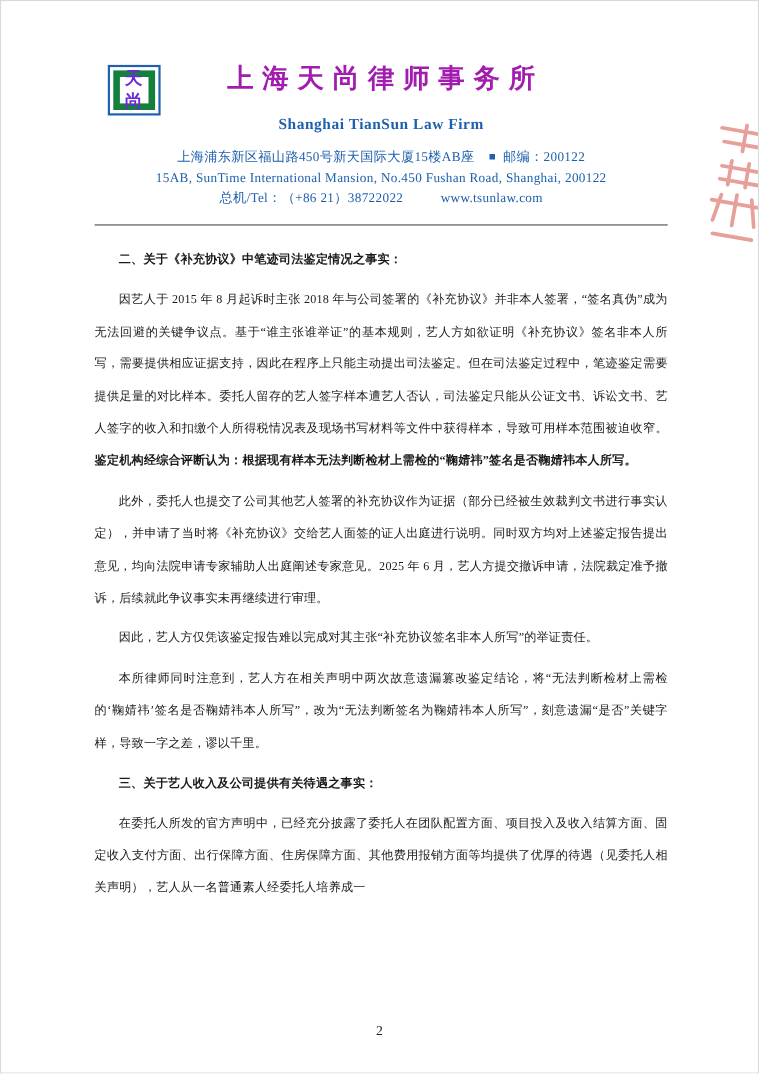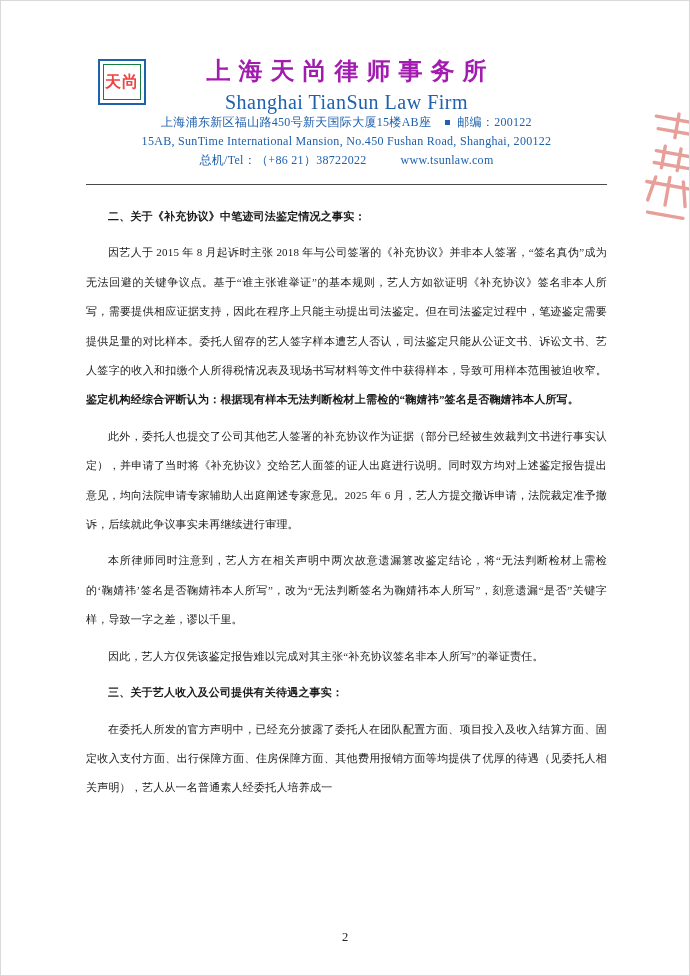--- a/index.html
+++ b/index.html
@@ -20,35 +20,35 @@
   
   .letterhead { position:relative; text-align:center; color:#2061ad; }
   .logo {
     position:absolute; left:12px; top:4px;
     width:48px; height:46px;
     border:2px solid #2061ad;
     padding:3px;
   }
   .logo-inner {
     width:100%; height:100%;
-    border:1px solid #15803d;
+    border:6px solid #15803d;
     display:flex; align-items:center; justify-content:center;
-    font-size:16px; font-weight:bold; color:#ef4444;
+    font-size:16px; font-weight:bold; color:#6d28d9;
     letter-spacing:1px;
   }
   .firm-cn {
     font-size:24px; font-weight:bold;
     letter-spacing:8px; text-indent:8px;
     color:#a21caf;
   }
   .firm-en {
-    font-size:20px; font-weight:normal;
-    letter-spacing:0.5px; margin-top:4px;
+    font-size:14px; font-weight:bold;
+    letter-spacing:0.5px; margin-top:19px;
   }
-  .addr-line { font-size:12px; letter-spacing:0.3px; }
+  .addr-line { font-size:12px; margin-top:12px; letter-spacing:0.3px; }
   .addr-line.tight { margin-top:3px; }
   .sep-square {
     display:inline-block; width:5px; height:5px;
     background:#2061ad; margin:0 7px 2px 14px; vertical-align:middle;
   }
   .gap { display:inline-block; width:34px; }
   .head-rule {
     border:0; border-top:1.5px solid #4a4a4a;
     margin:15px 0 0 0;
   }
@@ -126,23 +126,23 @@
   </header>
 
   <main class="doc-body">
 
     <p class="doc-heading">二、关于《补充协议》中笔迹司法鉴定情况之事实：</p>
 
     <p><span>因艺人于 2015 年 8 月起诉时主张 2018 年与公司签署的《补充协议》并非本人签署，“签名真伪”成为无法回避的关键争议点。基于“谁主张谁举证”的基本规则，艺人方如欲证明《补充协议》签名非本人所写，需要提供相应证据支持，因此在程序上只能主动提出司法鉴定。但在司法鉴定过程中，笔迹鉴定需要提供足量的对比样本。委托人留存的艺人签字样本遭艺人否认，司法鉴定只能从公证文书、诉讼文书、艺人签字的收入和扣缴个人所得税情况表及现场书写材料等文件中获得样本，导致可用样本范围被迫收窄。</span><span class="bold-run">鉴定机构经综合评断认为：根据现有样本无法判断检材上需检的“鞠婧祎”签名是否鞠婧祎本人所写。</span></p>
 
     <p>此外，委托人也提交了公司其他艺人签署的补充协议作为证据（部分已经被生效裁判文书进行事实认定），并申请了当时将《补充协议》交给艺人面签的证人出庭进行说明。同时双方均对上述鉴定报告提出意见，均向法院申请专家辅助人出庭阐述专家意见。2025 年 6 月，艺人方提交撤诉申请，法院裁定准予撤诉，后续就此争议事实未再继续进行审理。</p>
 
+    <p>因此，艺人方仅凭该鉴定报告难以完成对其主张“补充协议签名非本人所写”的举证责任。</p>
+
     <p>本所律师同时注意到，艺人方在相关声明中两次故意遗漏篡改鉴定结论，将“无法判断检材上需检的‘鞠婧祎’签名是否鞠婧祎本人所写”，改为“无法判断签名为鞠婧祎本人所写”，刻意遗漏“是否”关键字样，导致一字之差，谬以千里。</p>
-
-    <p>因此，艺人方仅凭该鉴定报告难以完成对其主张“补充协议签名非本人所写”的举证责任。</p>
 
     <p class="doc-heading second">三、关于艺人收入及公司提供有关待遇之事实：</p>
 
     <p>在委托人所发的官方声明中，已经充分披露了委托人在团队配置方面、项目投入及收入结算方面、固定收入支付方面、出行保障方面、住房保障方面、其他费用报销方面等均提供了优厚的待遇（见委托人相关声明），艺人从一名普通素人经委托人培养成一</p>
 
   </main>
 
   <footer class="page-footer">
     <span>2</span>
   </footer>

